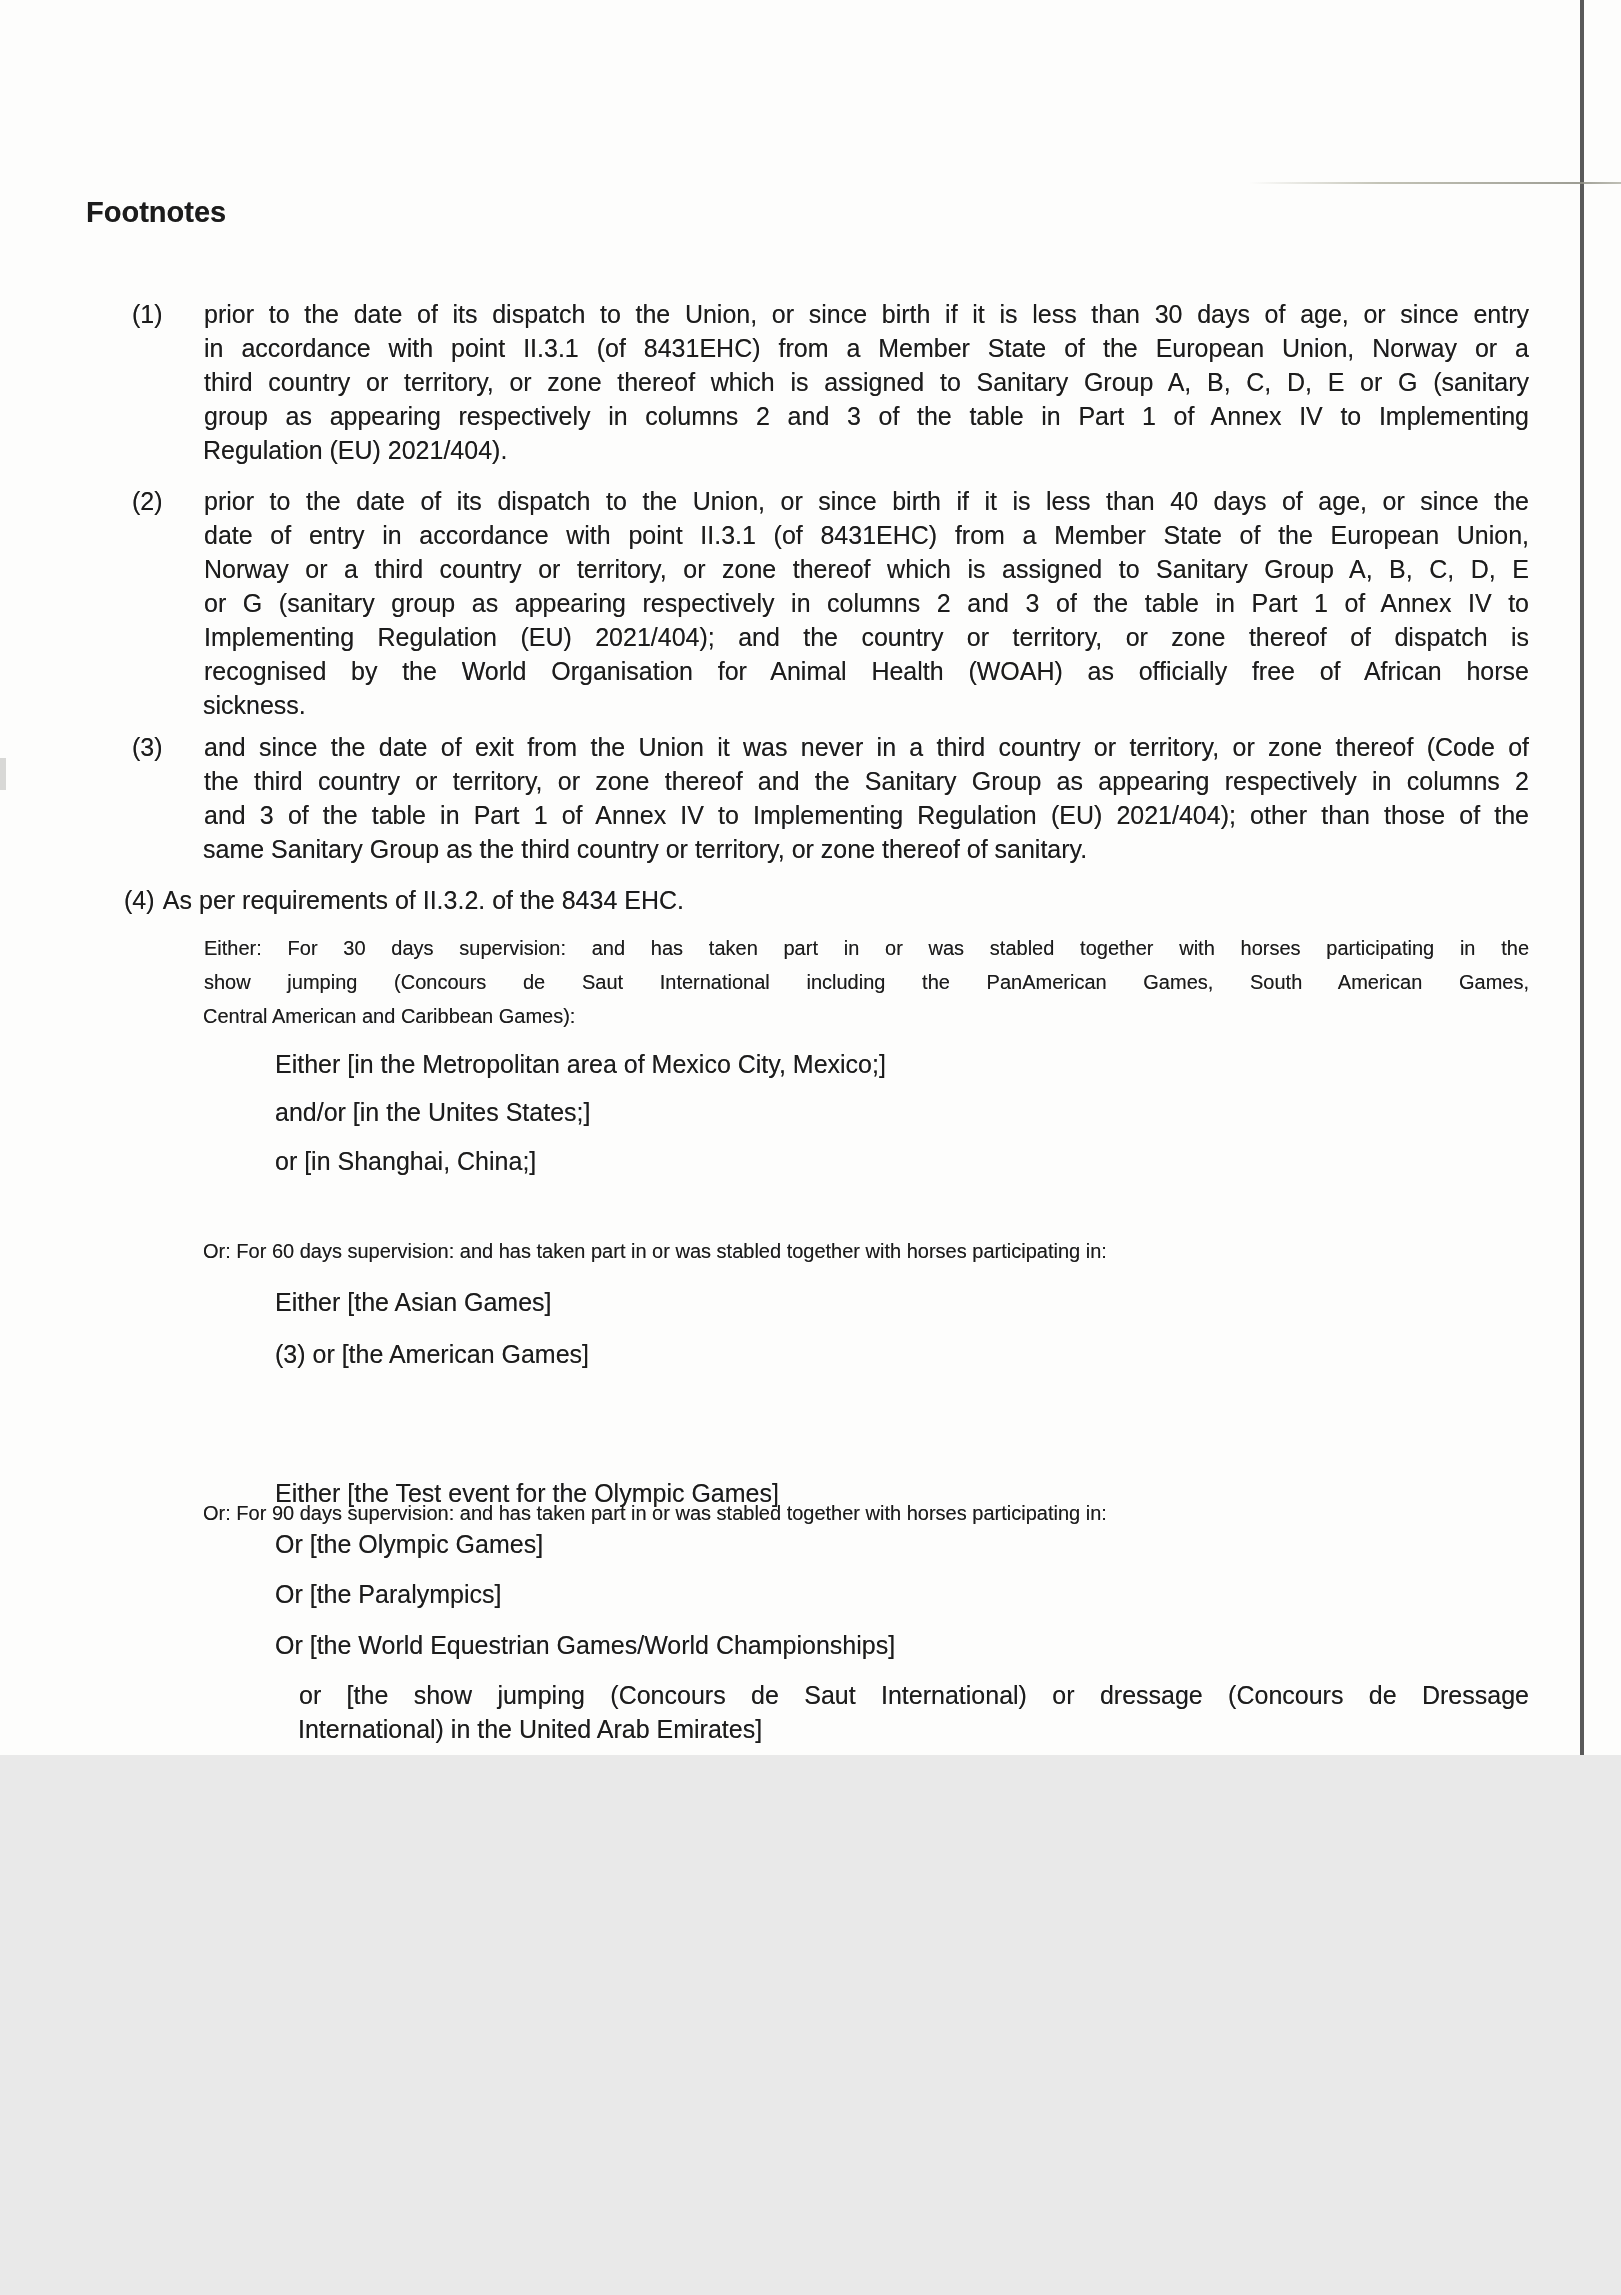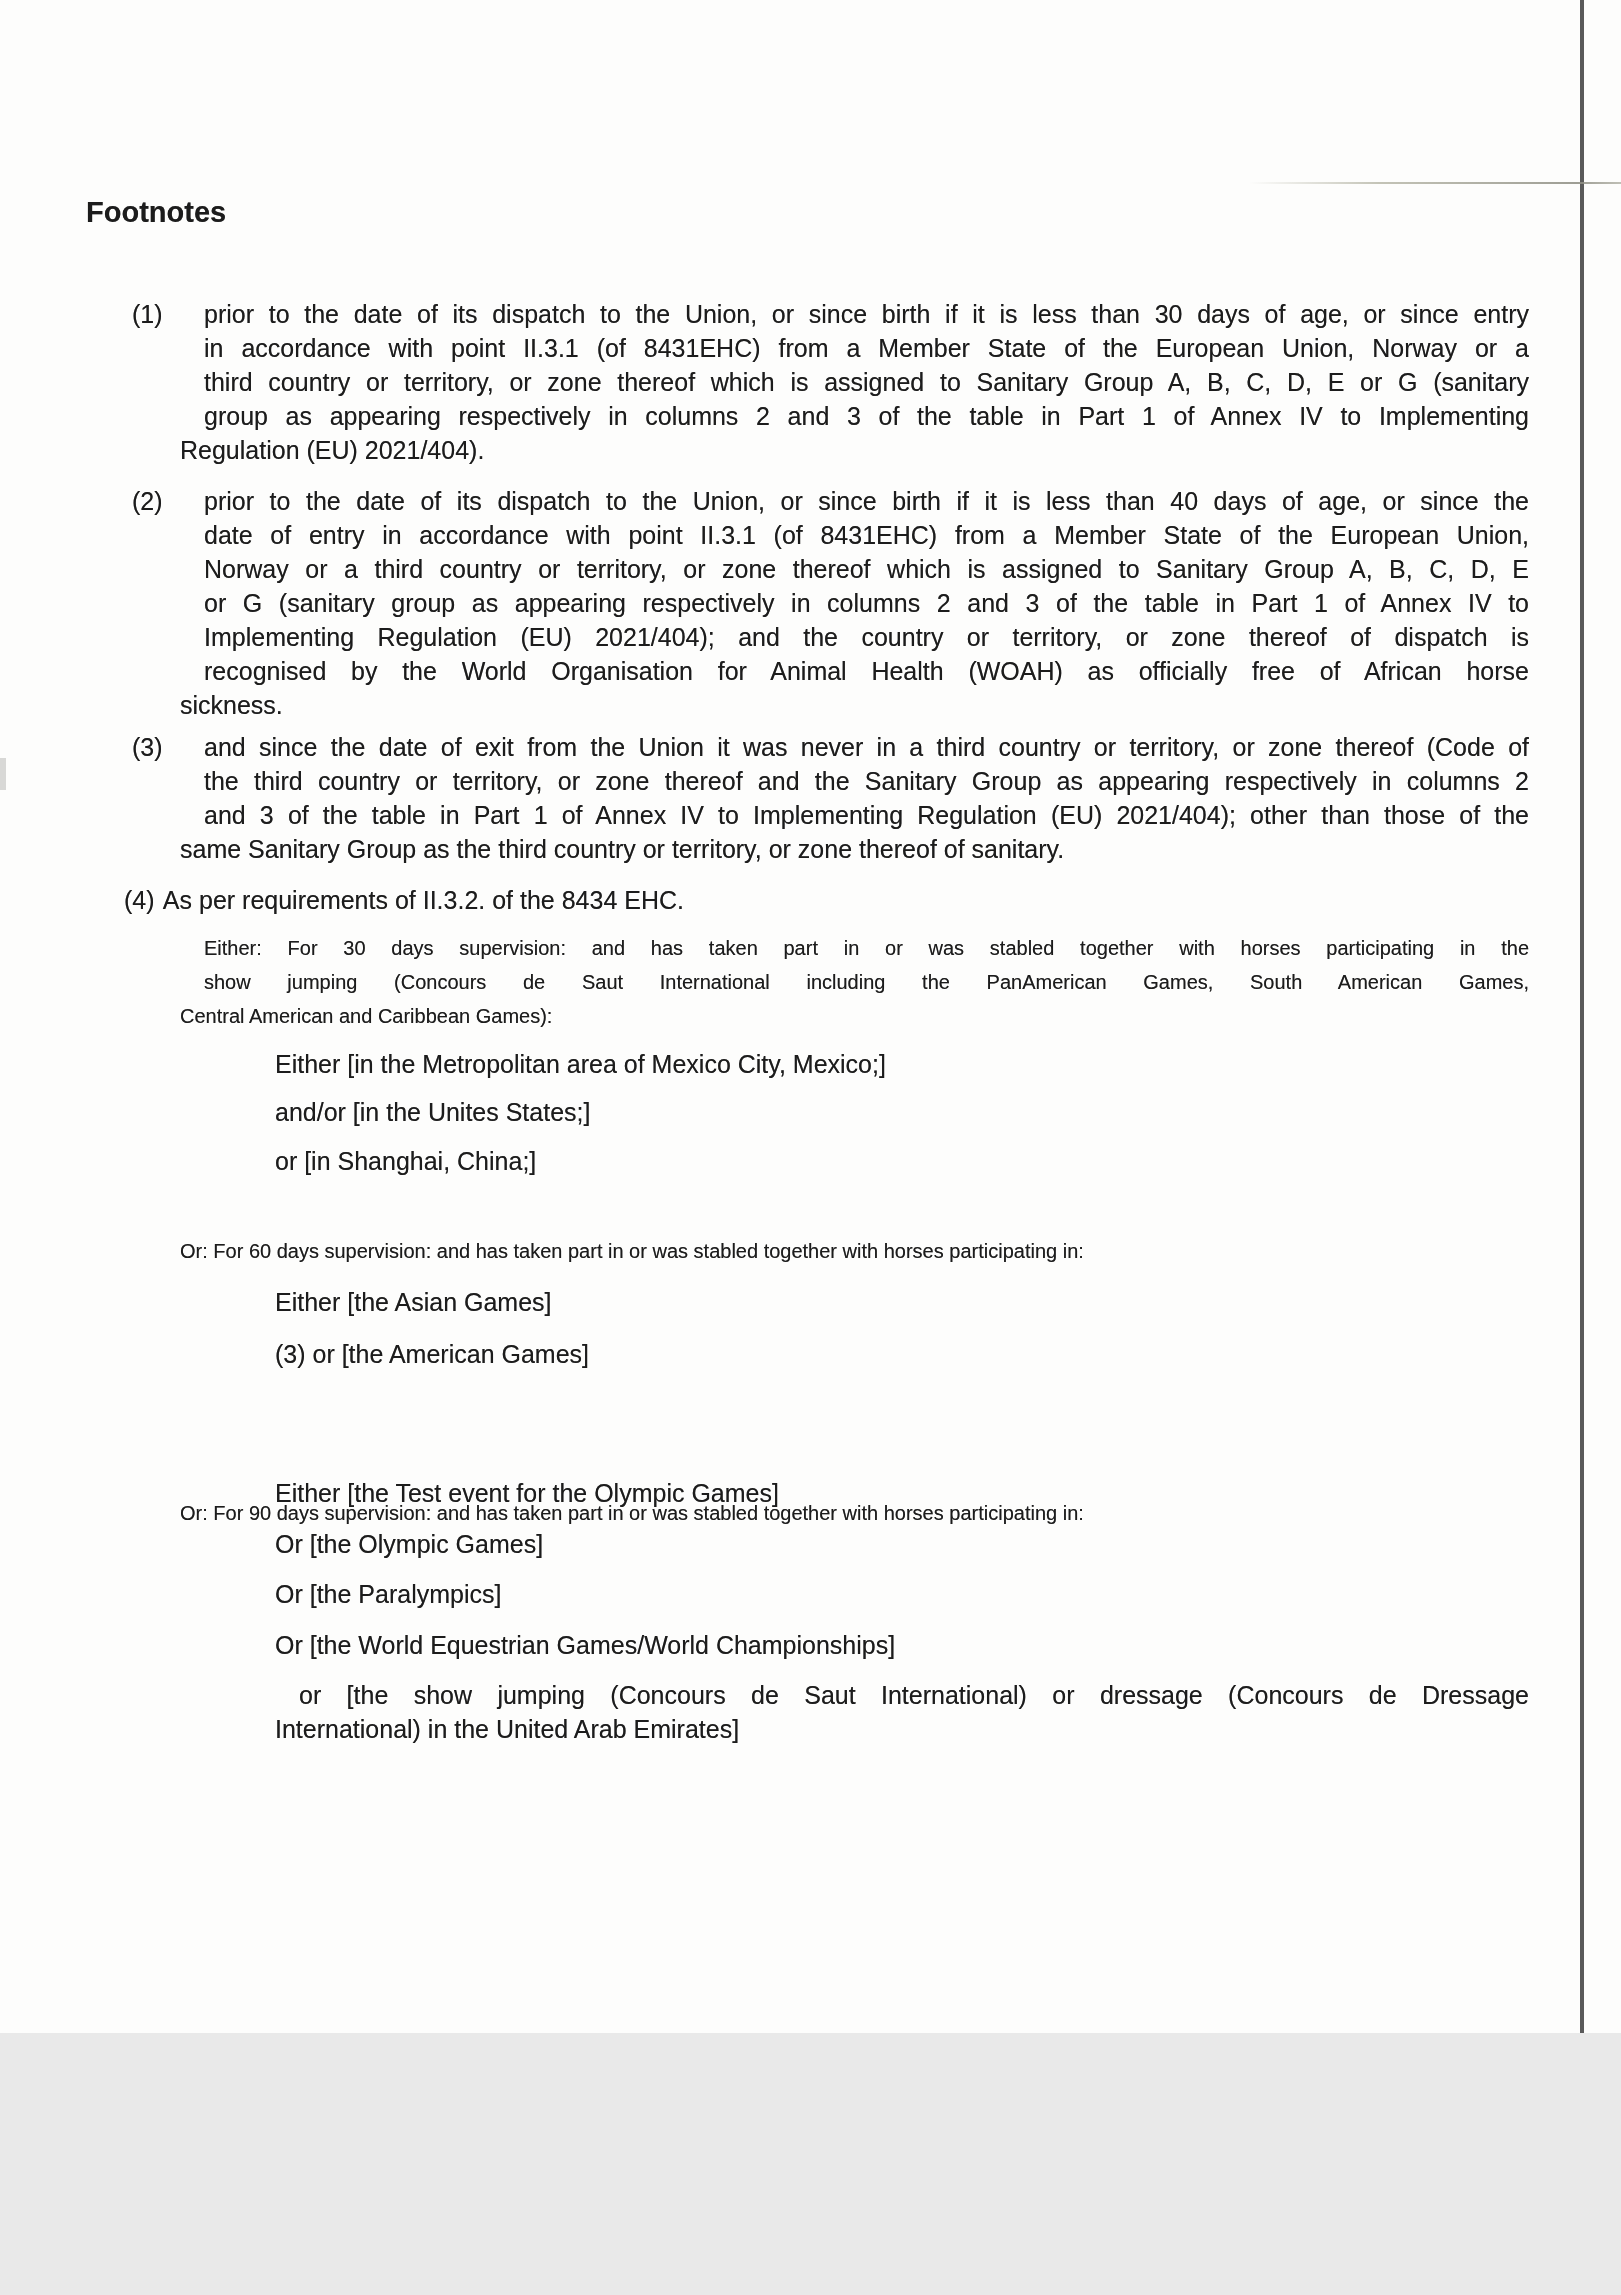--- a/index.html
+++ b/index.html
@@ -1,38 +1,38 @@
 <!DOCTYPE html>
 <html style="font-size:7.3px"><head>
 <meta charset="utf-8">
 <style>
   html,body{margin:0;padding:0;background:#e9e9e9;}
   .page{
     position:relative;
-    width:1622px;height:2033px;
+    width:1622px;height:1755px;
     background:#fdfdfc;
     overflow:hidden;
     font-family:"Liberation Sans","DejaVu Sans",sans-serif;
     color:#1c1c1c;
   }
   .txt{ text-shadow:0 0 0.5px rgba(25,25,25,.55); }
   .title{
     position:absolute;left:86px;top:196px;
     font-size:29px;font-weight:bold;letter-spacing:0;
   }
   .fn{
     position:absolute;left:180px;width:1349px;
     font-size:25px;line-height:34px;
   }
   .fn .fn-num{
     position:absolute;left:-48px;top:0;
     text-align:left;
   }
   .line{ text-align:justify; text-align-last:justify;margin-left:24px; }
-  .line-last{ text-align:left; text-align-last:left; }
+  .line-last{ text-align:left; text-align-last:left;margin-left:23px; }
   .fn4{
     position:absolute;left:124px;width:1377px;
     font-size:25px;line-height:34px;text-align:left;
   }
   .fn4 .fn4-text{ margin-left:8.3px; }
   .intro{
     position:absolute;left:180px;width:1349px;
     font-size:20px;line-height:34px;
   }
   .option{

